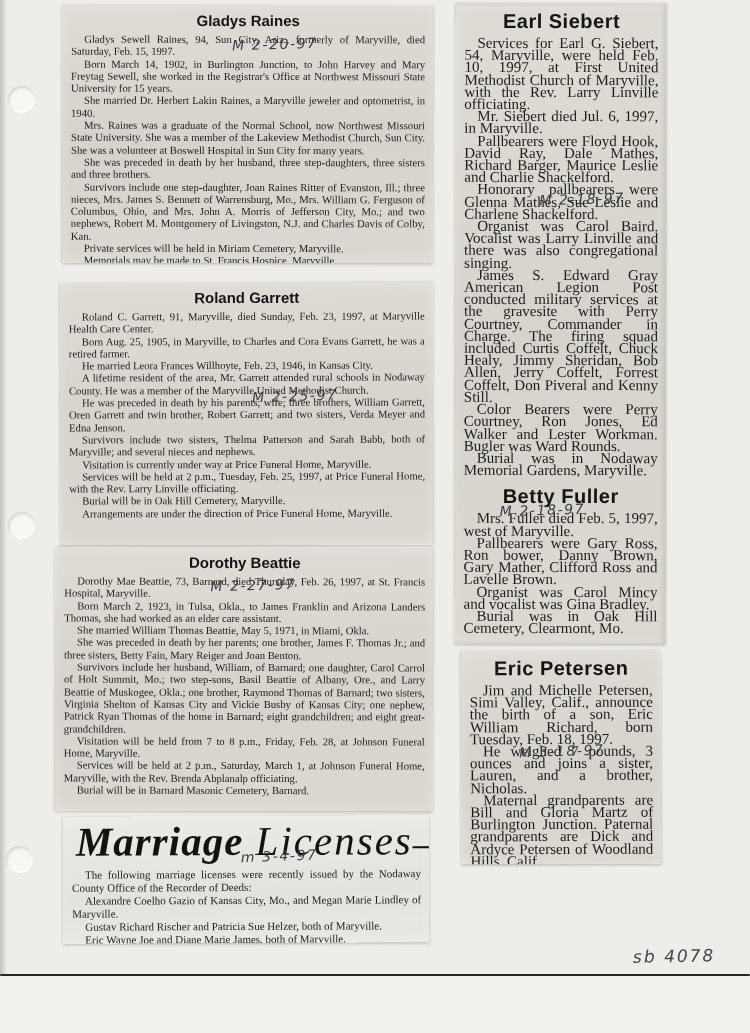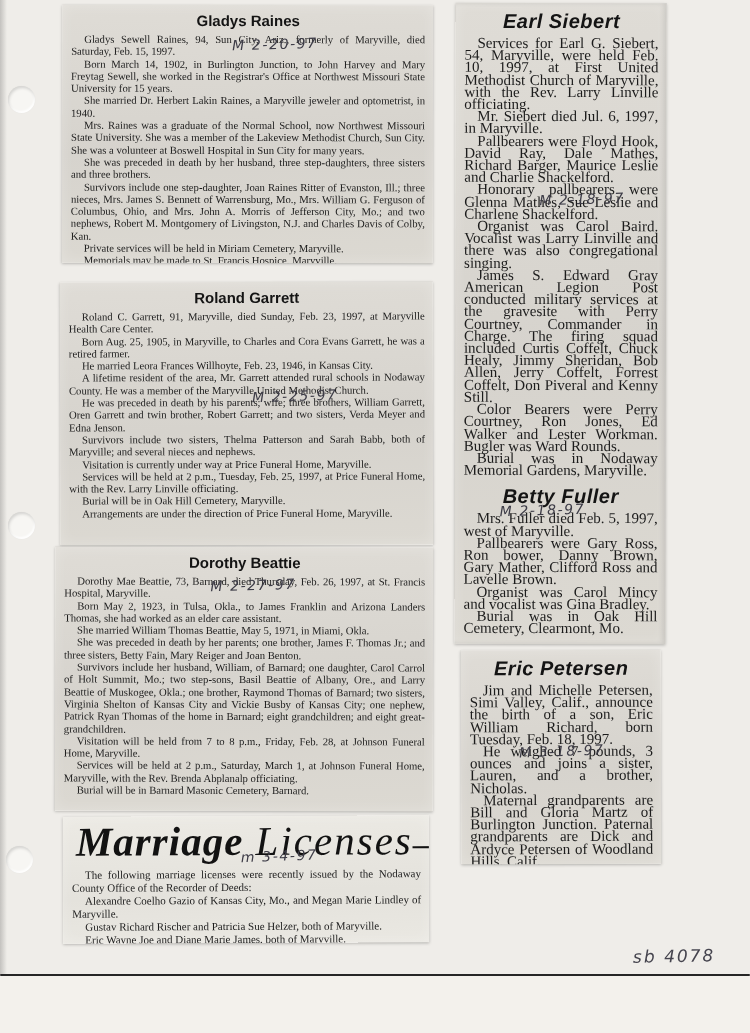--- a/index.html
+++ b/index.html
@@ -29,21 +29,21 @@
     position:absolute;box-sizing:border-box;overflow:hidden;
     background:linear-gradient(178deg,#dfdcd6 0%,#d6d3cd 55%,#dcd9d2 100%);
     box-shadow:0 1px 3px rgba(0,0,0,0.25), inset 0 0 14px rgba(255,255,255,0.25);
     padding:6px 8px 4px 9px;
   }
   .headline{
     font-family:"Liberation Sans", sans-serif;font-weight:bold;
     text-align:center;color:#141414;margin:1px 0 4px;
   }
   .left-col .headline{font-size:15px;}
-  .right-col .headline{font-size:20px;letter-spacing:0.5px;font-style:italic;}
+  .right-col .headline{font-size:20px;letter-spacing:0.5px;}
   .clip p{margin:0;text-align:justify;text-indent:13px;color:#1c1c1c;}
   .left-col p{font-size:10.7px;line-height:12.3px;}
   .right-col p{font-size:15px;line-height:12.2px;}
   .obit-section2{margin-top:9px;}
   .annotation{
     position:absolute;font-family:"DejaVu Sans", cursive;font-style:italic;
     color:#3d3c47;font-size:14px;letter-spacing:1.6px;white-space:nowrap;
     transform:rotate(-1.8deg);
   }
   #marriage-clip{
@@ -101,21 +101,21 @@
   <p>Visitation is currently under way at Price Funeral Home, Maryville.</p>
   <p>Services will be held at 2 p.m., Tuesday, Feb. 25, 1997, at Price Funeral Home, with the Rev. Larry Linville officiating.</p>
   <p>Burial will be in Oak Hill Cemetery, Maryville.</p>
   <p>Arrangements are under the direction of Price Funeral Home, Maryville.</p>
   <span class="annotation" style="left:192px;top:106px;">M 2-25-97</span>
 </div>
 
 <div class="clip left-col" id="dorothy-clip" style="left:55px;top:547px;width:378px;height:264px;transform:rotate(0.15deg);">
   <div class="headline">Dorothy Beattie</div>
   <p>Dorothy Mae Beattie, 73, Barnard, died Thursday, Feb. 26, 1997, at St. Francis Hospital, Maryville.</p>
-  <p>Born May 2, 1923, in Tulsa, Okla., to James Franklin and Arizona Landers Thomas, she had worked as an elder care assistant.</p>
+  <p>Born March 2, 1923, in Tulsa, Okla., to James Franklin and Arizona Landers Thomas, she had worked as an elder care assistant.</p>
   <p>She married William Thomas Beattie, May 5, 1971, in Miami, Okla.</p>
   <p>She was preceded in death by her parents; one brother, James F. Thomas Jr.; and three sisters, Betty Fain, Mary Reiger and Joan Benton.</p>
   <p>Survivors include her husband, William, of Barnard; one daughter, Carol Carrol of Holt Summit, Mo.; two step-sons, Basil Beattie of Albany, Ore., and Larry Beattie of Muskogee, Okla.; one brother, Raymond Thomas of Barnard; two sisters, Virginia Shelton of Kansas City and Vickie Busby of Kansas City; one nephew, Patrick Ryan Thomas of the home in Barnard; eight grandchildren; and eight great-grandchildren.</p>
   <p>Visitation will be held from 7 to 8 p.m., Friday, Feb. 28, at Johnson Funeral Home, Maryville.</p>
   <p>Services will be held at 2 p.m., Saturday, March 1, at Johnson Funeral Home, Maryville, with the Rev. Brenda Abplanalp officiating.</p>
   <p>Burial will be in Barnard Masonic Cemetery, Barnard.</p>
   <span class="annotation" style="left:155px;top:30px;">M 2-27-97</span>
 </div>
 
 <div class="clip left-col" id="marriage-clip" style="left:63px;top:816px;width:366px;height:127px;transform:rotate(-0.25deg);">

